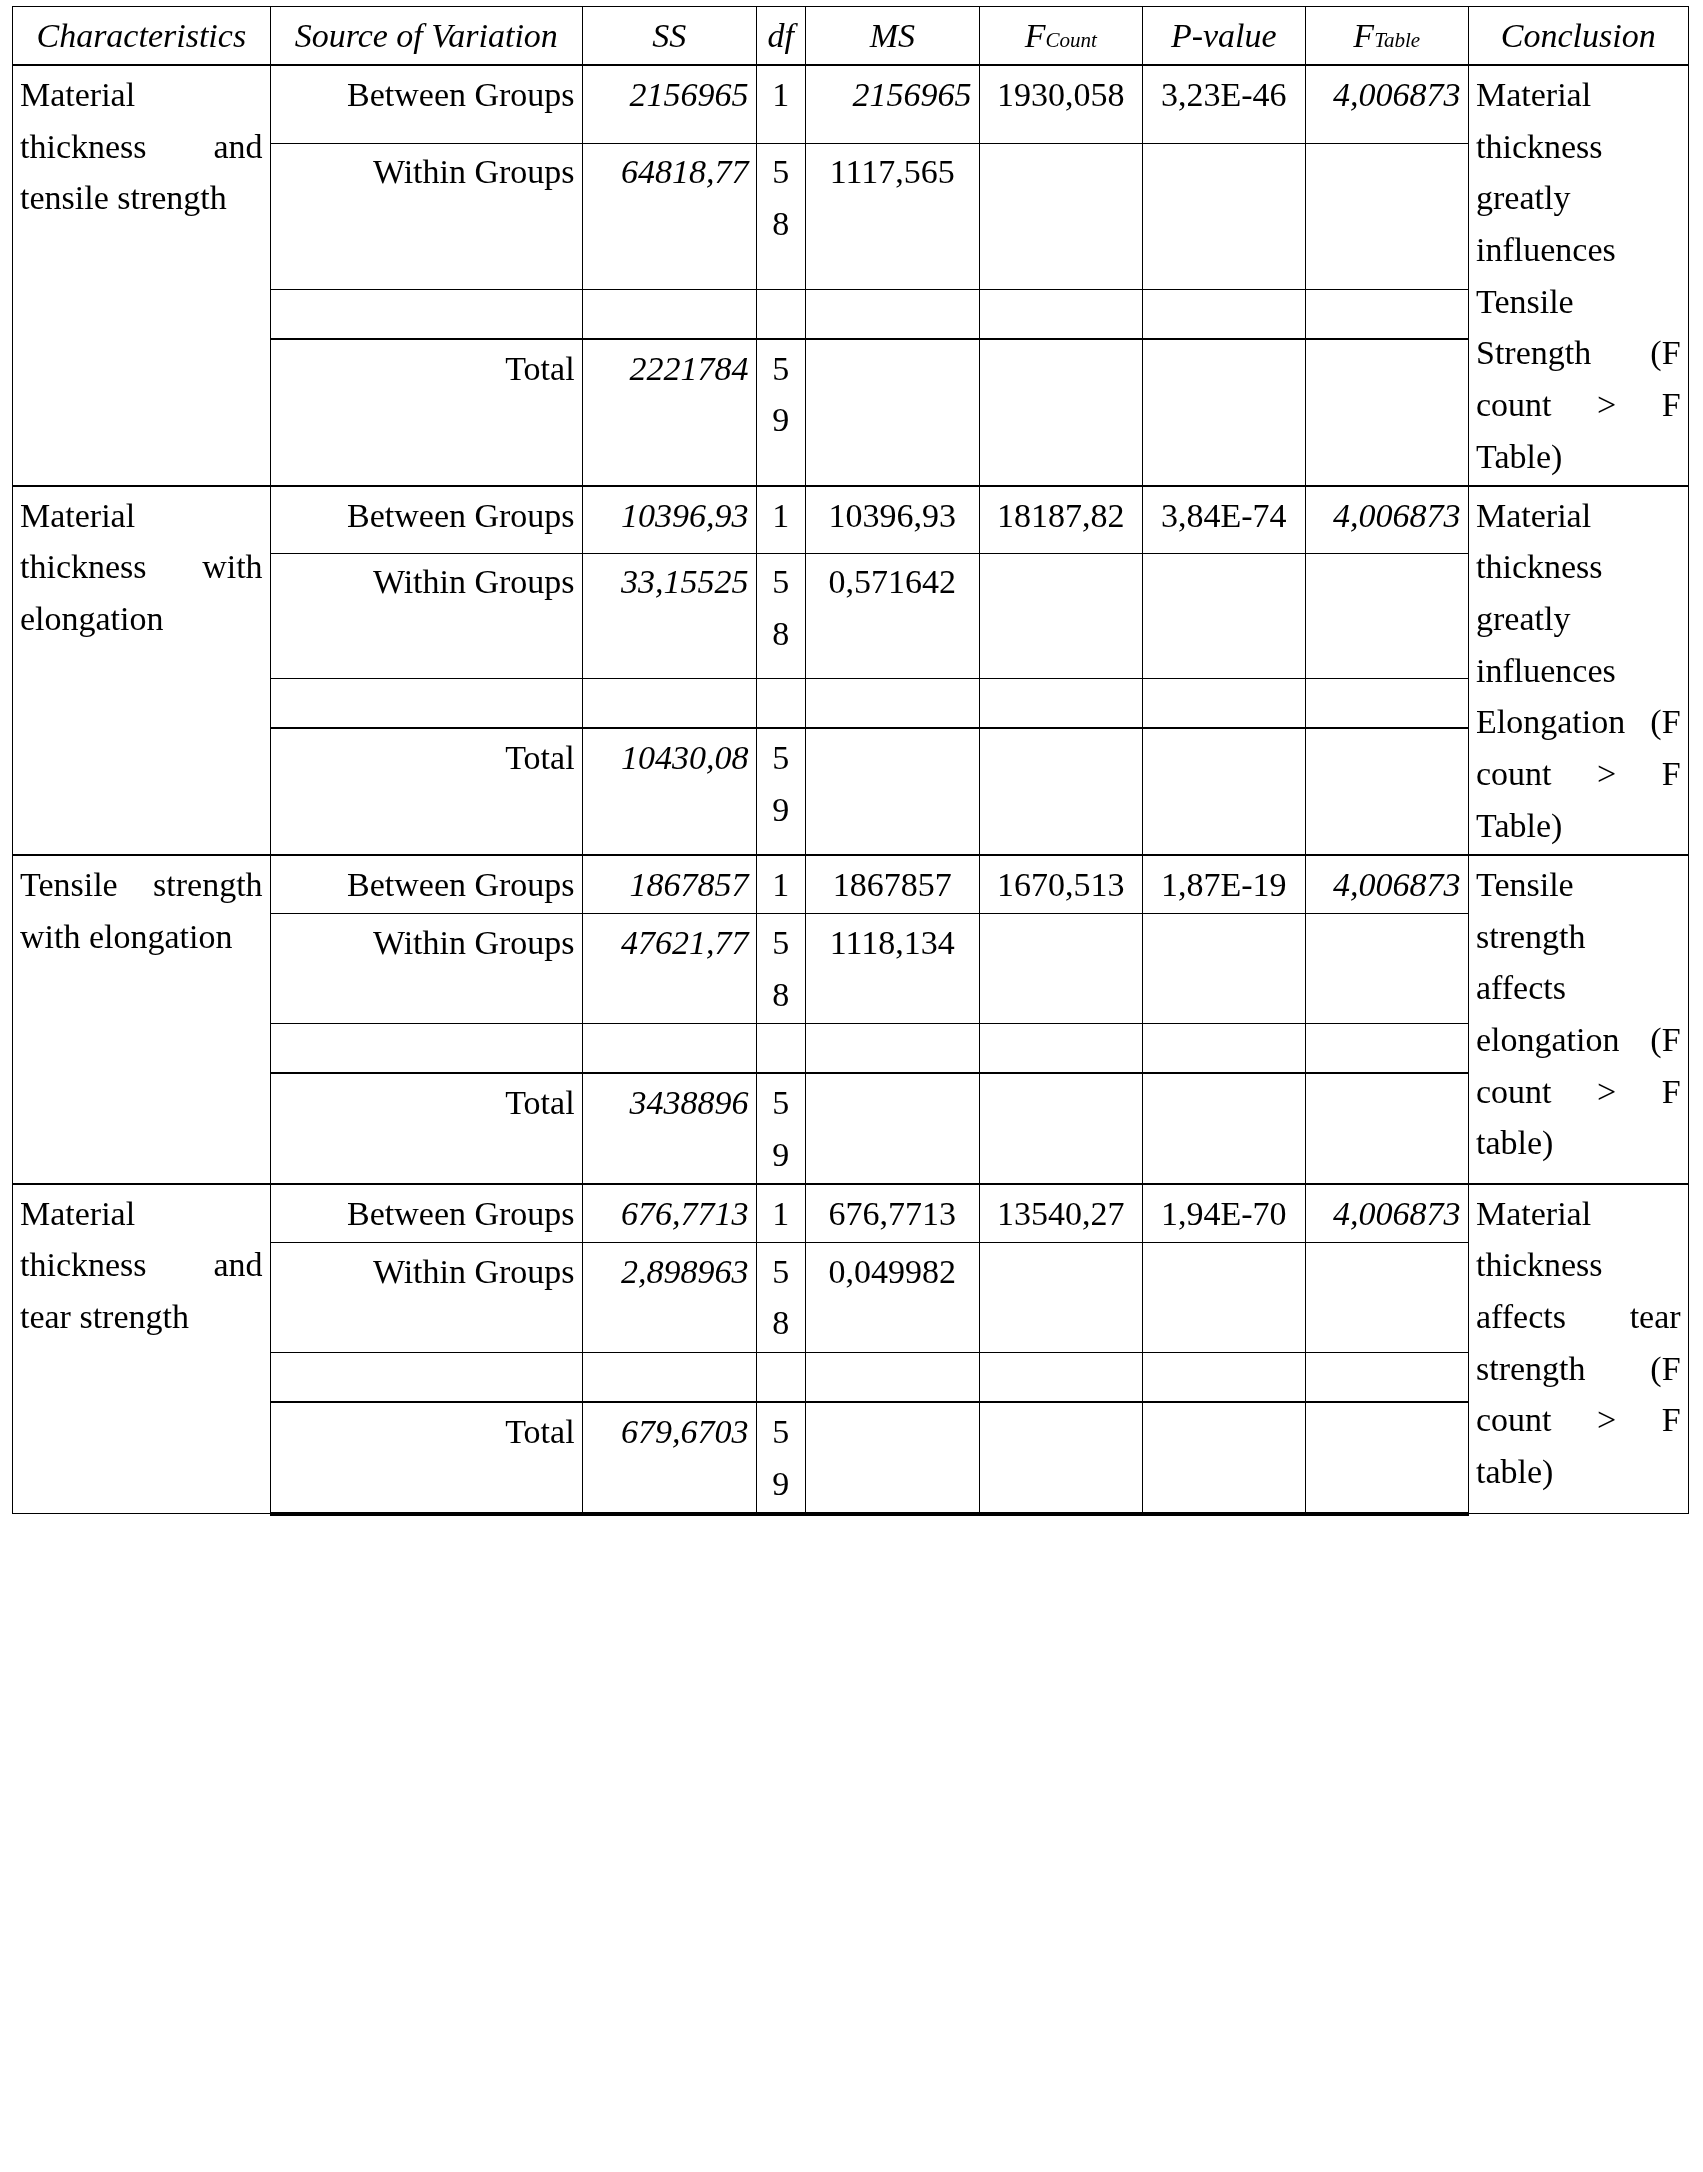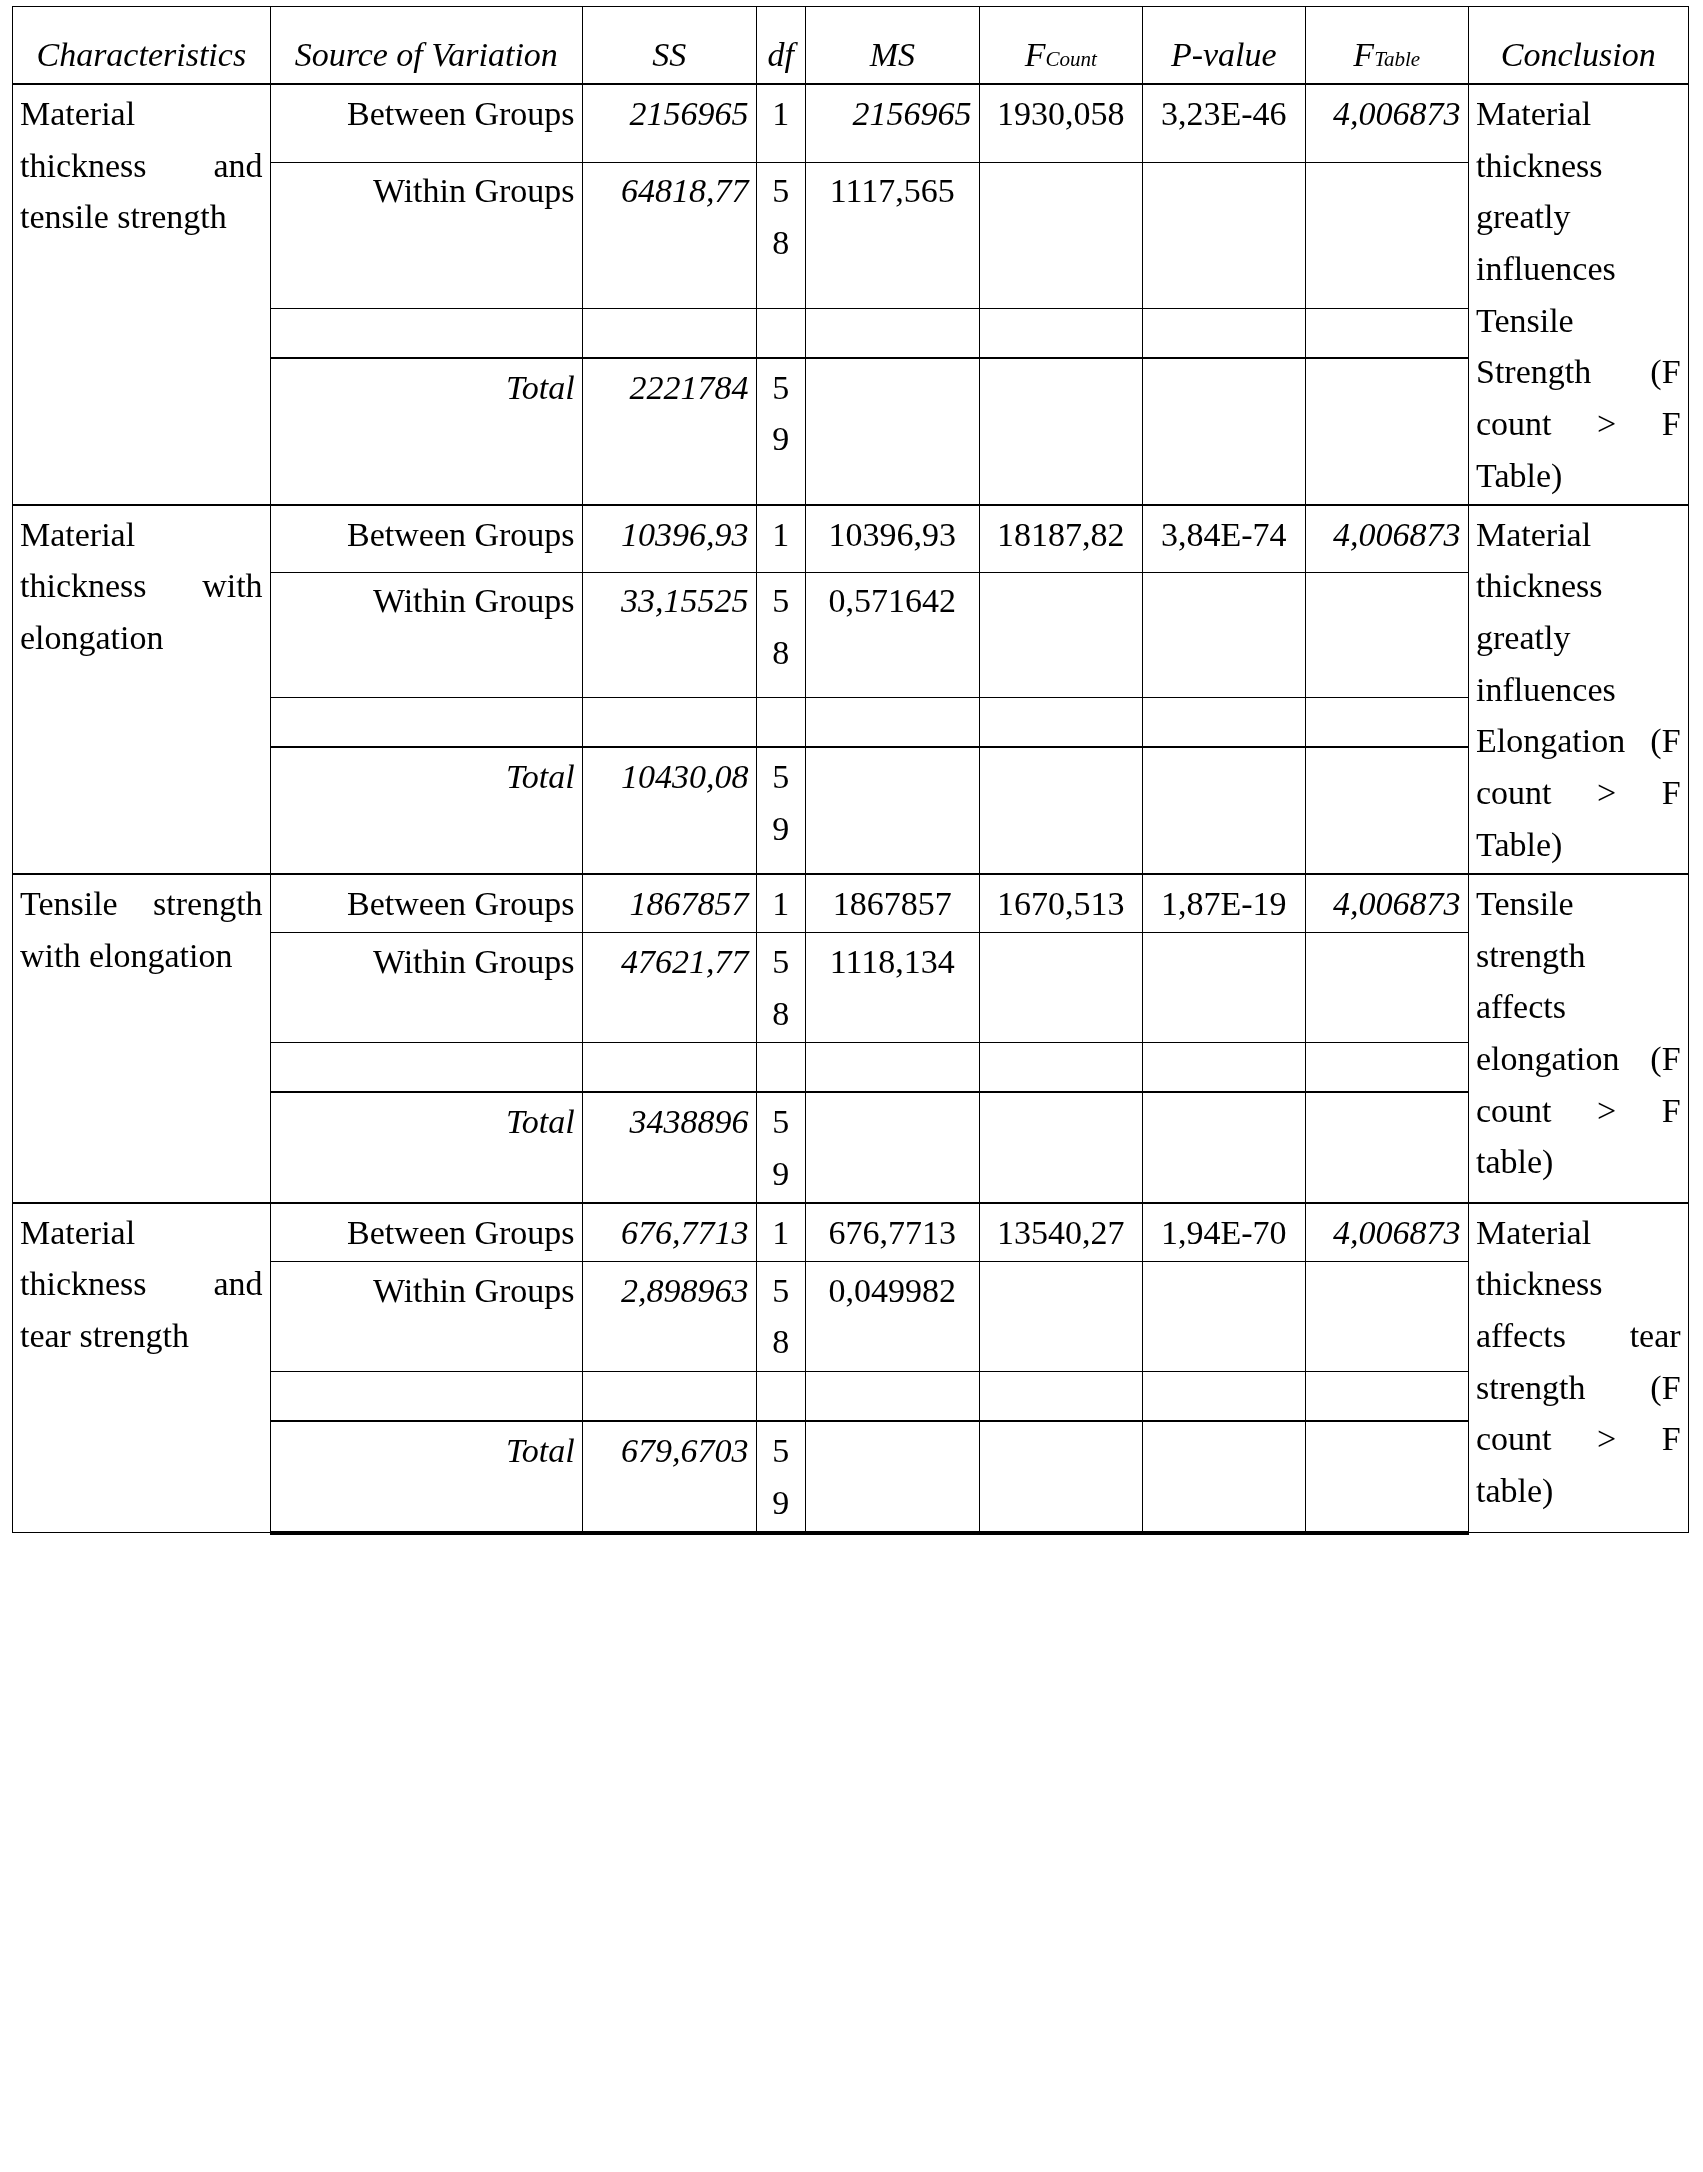--- a/index.html
+++ b/index.html
@@ -54,21 +54,20 @@
     border-bottom: 2.7px solid #000000;
     text-align: center;
     font-style: italic;
     vertical-align: top;
     padding-top: 6.3px;
     padding-bottom: 6.3px;
   }
   .hdr-wrap {
     display: block;
     text-align: center;
-    margin-top: 19px;
   }
   .sub {
     font-size: 0.62em;
     font-style: italic;
   }
 
   
   .char-cell {
     text-align: justify;
     text-align-last: left;
@@ -100,21 +99,21 @@
     border-top: 2.7px solid #000000;
   }
   tr.sep-heavy > td {
     border-top: 2.7px solid #000000;
   }
   tbody tr:last-child > td {
     border-bottom: 4.5px solid #000000;
   }
   .vbot { vertical-align: bottom; }
   .vtop { vertical-align: top; }
-  .tall-pad { padding-top: 12.7px; font-style: italic; }
+  .tall-pad { padding-top: 12.7px; }
   .spacer-row td { height: 43px; }
 </style>
 </head>
 <body>
 
 <div class="page">
   <table class="anova">
     <colgroup>
       <col class="c-char">
       <col class="c-source">

